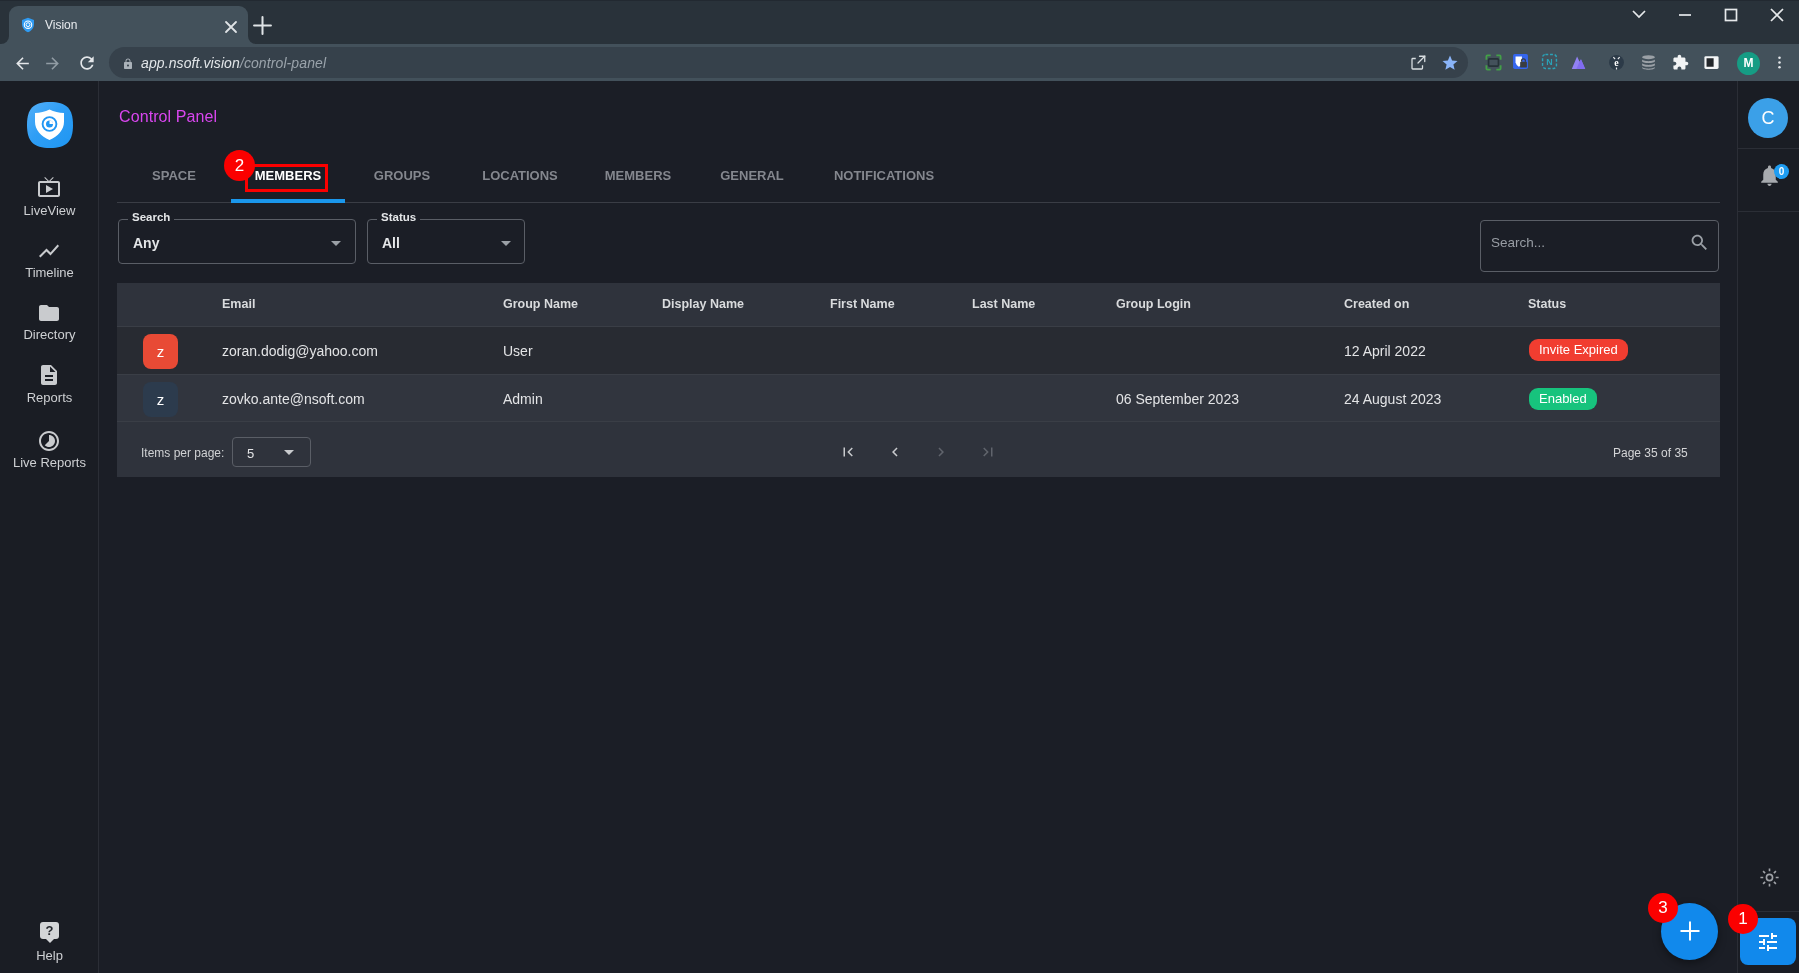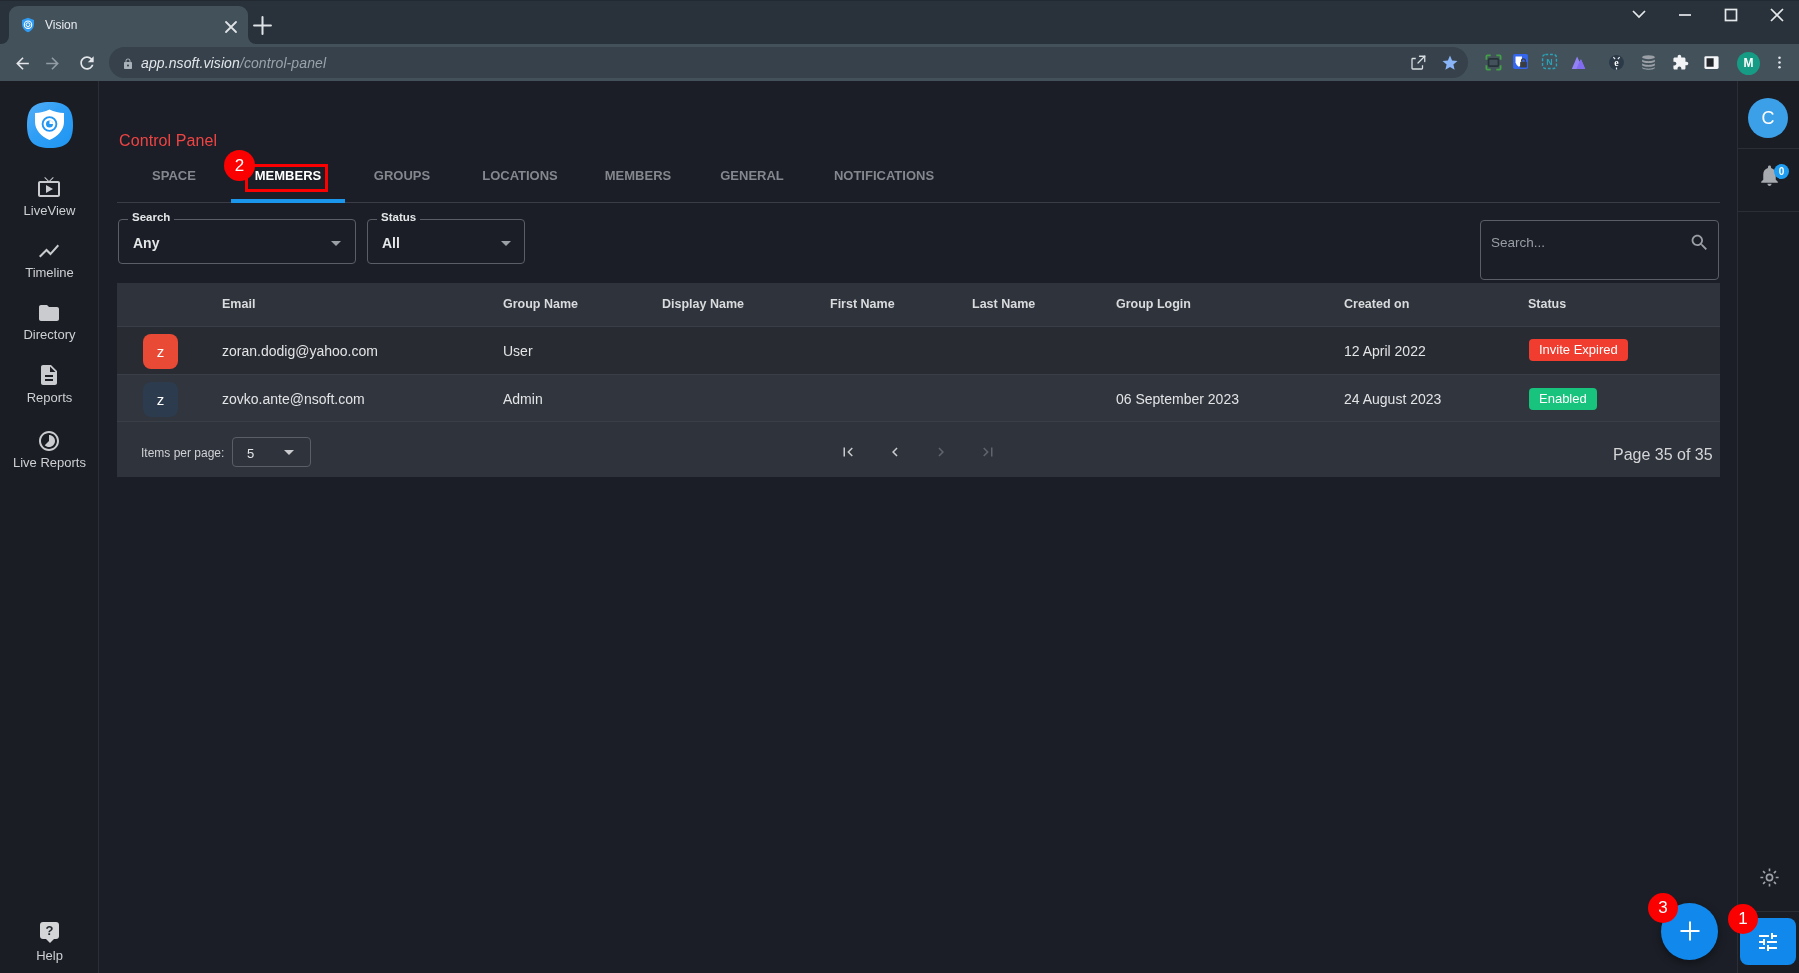--- a/index.html
+++ b/index.html
@@ -18,39 +18,39 @@
   #urltext { position:absolute; left:141px; top:55px; font-size:14px; color:#e2e6e9; letter-spacing:0.1px;font-style:italic; }
   #urltext .path { color:#9aa3ab; }
   
   #app { position:absolute; left:0; top:81px; width:1799px; height:892px; background:#1b1e26; }
   #sidebar { position:absolute; left:0; top:81px; width:99px; height:892px; background:#1a1d24; border-right:1px solid #2b2e36; }
   #rightbar { position:absolute; left:1737px; top:81px; width:62px; height:892px; background:#1a1d24; border-left:1px solid #2b2e36; }
   .rdiv { position:absolute; left:1738px; width:61px; height:1px; background:#2b2e36; }
   .navlabel { position:absolute; width:99px; text-align:center; font-size:13px; color:#ced0d3; }
   .navicon { position:absolute; left:37px; width:24px; height:24px; }
   
-  #h1 { position:absolute; left:119px; top:108px; font-size:16px; color:#ef4444; letter-spacing:0.1px;margin-top:24px; }
+  #h1 { position:absolute; left:119px; top:108px; font-size:16px; color:#d946ef; letter-spacing:0.1px; }
   .tabitem { position:absolute; top:168px; transform:translateX(-50%); font-size:13px; font-weight:bold; letter-spacing:0px; color:#84878e; white-space:nowrap; }
   .tabitem.active { color:#ffffff; }
   #tabsline { position:absolute; left:117px; top:202px; width:1603px; height:1px; background:#3a3d45; }
   #inkbar { position:absolute; left:231px; top:199px; width:114px; height:4px; background:#1a97ec; }
   .select { position:absolute; top:219px; height:45px; border:1px solid #5a5e66; border-radius:4px; }
   .select .lbl { position:absolute; top:-9px; left:9px; background:#1b1e26; padding:0 4px; font-size:11.5px; font-weight:bold; color:#e4e6e8; }
   .select .val { position:absolute; left:14px; top:15px; font-size:14px; font-weight:bold; color:#e4e6e8; }
   .select .arr { position:absolute; top:21px; width:0; height:0; border-left:5px solid transparent; border-right:5px solid transparent; border-top:5px solid #9ba0a6; }
-  #search { position:absolute; left:1480px; top:220px; width:239px; height:60px; border:1px solid #5a5e66; border-radius:4px; }
+  #search { position:absolute; left:1480px; top:220px; width:239px; height:52px; border:1px solid #5a5e66; border-radius:4px; }
   #search .ph { position:absolute; left:10px; top:14px; font-size:13.5px; color:#989da4; }
   
   #thead { position:absolute; left:117px; top:283px; width:1603px; height:43px; background:#2f333c; }
   .th { position:absolute; top:297px; font-size:12.5px; font-weight:bold; color:#d9dbdd; }
   #row1 { position:absolute; left:117px; top:326px; width:1603px; height:48px; background:#282b32; border-top:1px solid #3a3e46; }
   #row2 { position:absolute; left:117px; top:374px; width:1603px; height:47px; background:#31353e; border-top:1px solid #3a3e46; }
   .td { position:absolute; font-size:14px; color:#e3e4e6; }
   .avatar { position:absolute; left:143px; width:35px; height:35px; border-radius:8px; text-align:center; line-height:35px; font-size:15px; color:#fff; }
-  .badge { position:absolute; left:1529px; height:22px; line-height:22px; border-radius:4px; color:#fff; font-size:13px; padding:0 10px; }
+  .badge { position:absolute; left:1529px; height:22px; line-height:22px; border-radius:9px; color:#fff; font-size:13px; padding:0 10px; }
   #pager { position:absolute; left:117px; top:421px; width:1603px; height:56px; background:#2f333c; border-top:1px solid #3a3e46; }
   .pgico { position:absolute; top:443px; width:18px; height:18px; }
   
   #fab { position:absolute; left:1661px; top:903px; width:57px; height:57px; border-radius:50%; background:#1189ec; box-shadow:0 3px 8px rgba(0,0,0,0.4); }
   #settingsfab { position:absolute; left:1740px; top:918px; width:56px; height:47px; border-radius:8px; background:#1189ec; }
   .redbadge { position:absolute; width:30px; height:30px; border-radius:50%; background:#fb0000; color:#fff; text-align:center; line-height:30px; font-size:17px; }
   #redrect { position:absolute; left:245px; top:164px; width:83px; height:28px; border:3px solid #fb0000; }
 </style>
 </head>
 <body>
@@ -286,21 +286,21 @@
   </svg>
 <svg class="pgico" style="left:886px" viewBox="0 0 24 24">
     <path fill="#c9cbce" d="M15.41 7.41L14 6l-6 6 6 6 1.41-1.41L10.83 12z"></path>
   </svg>
 <svg class="pgico" style="left:932px" viewBox="0 0 24 24">
     <path fill="#60646c" d="M10 6L8.59 7.41 13.17 12l-4.58 4.59L10 18l6-6z"></path>
   </svg>
 <svg class="pgico" style="left:979px" viewBox="0 0 24 24">
     <path fill="#60646c" d="M5.59 7.41L10.18 12l-4.59 4.59L7 18l6-6-6-6zM16 6h2v12h-2z"></path>
   </svg>
-<span class="td" style="left:1613px;top:446px;font-size:16px;color:#d4d5d7">Page 35 of 35</span>
+<span class="td" style="left:1613px;top:446px;font-size:12px;color:#d4d5d7">Page 35 of 35</span>
 
 <div id="fab"></div>
 <svg class="abs" style="left:1676px;top:917px" width="28" height="28" viewBox="0 0 24 24">
     <path stroke="#fff" stroke-width="1.7" stroke-linecap="round" d="M12 4.5v15M4.5 12h15" fill="none"></path>
   </svg>
 <div class="redbadge" style="left:1648px;top:893px">3</div>
 <div class="redbadge" style="left:1728px;top:904px">1</div>
 <div class="redbadge" style="left:224px;top:150px;width:31px;height:31px;line-height:31px;">2</div>
 <div id="redrect"></div>
 

